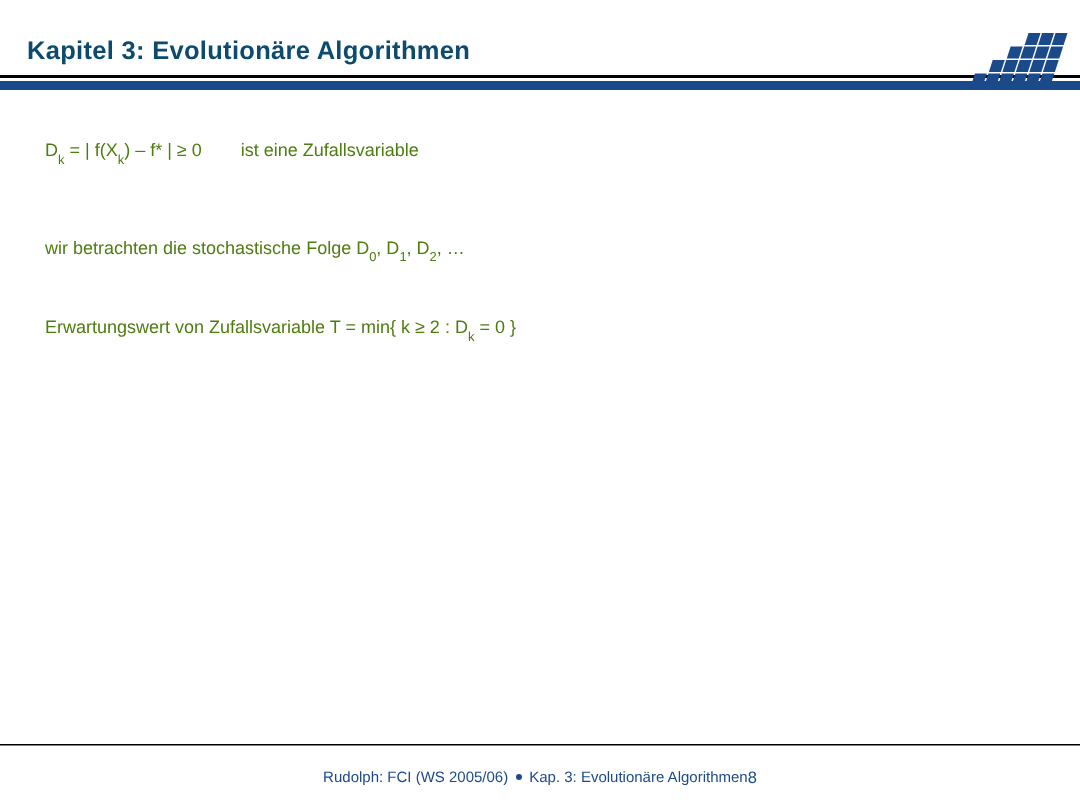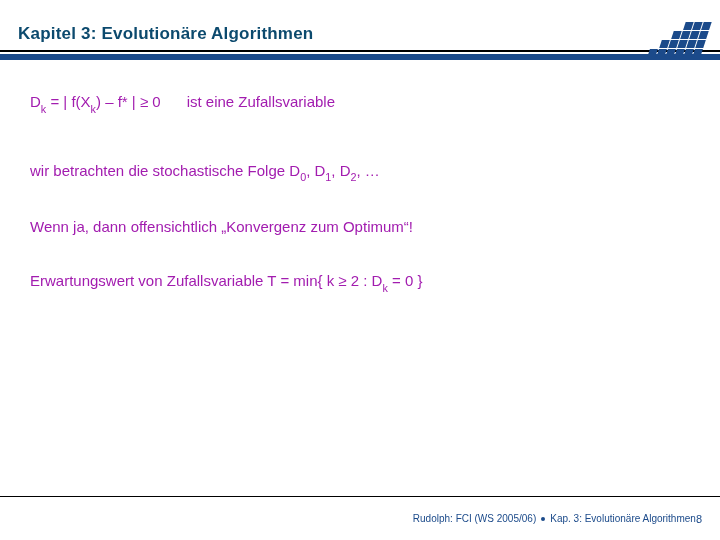--- a/index.html
+++ b/index.html
@@ -29,36 +29,36 @@
     grid-template-columns: repeat(6, 8px);
     grid-template-rows: repeat(4, 8px);
     gap: 1px;
     transform: skewX(-18deg);
   }
   .logo div { background: #1b4a8a; }
   .logo .f { opacity: 0; }
 
   .body {
     padding: 26px 30px 0 30px;
-    font-size: 15px;
+    font-size: 12px;
     line-height: 1.35;
-    color: #a21caf;
+    color: #4d7c0f;
   }
   .body p { margin-bottom: 18px; }
   .sub { font-size: 0.72em; vertical-align: sub; position: relative; top: 0.15em; }
   .gap { display: inline-block; width: 26px; }
 
   .footer {
     position: absolute;
     left: 0; right: 0; bottom: 0;
     height: 44px;
     border-top: 1px solid #000;
     display: flex;
     align-items: center;
-    justify-content: flex-end;
+    justify-content: center;
     padding: 16px 18px;
     font-size: 10px;
     color: #1b4a8a;
   }
   .footer .dot { display:inline-block; width:4px; height:4px; background:#1b4a8a; border-radius:50%; vertical-align: middle; margin: 0 5px 1px 5px; }
   .pagenum { color: #1b4a8a; font-size: 11px; }
 </style>
 </head>
 <body>
 
@@ -100,21 +100,20 @@
 
     <p>
       <span>D</span><span class="sub">k</span><span> = | f(X</span><span class="sub">k</span><span>) – f* |  ≥  0</span><span class="gap"></span><span>ist eine Zufallsvariable</span>
     </p>
 
     <p style="margin-bottom:34px;margin-top:46px;">
       <span>wir betrachten die stochastische Folge D</span><span class="sub">0</span><span>, D</span><span class="sub">1</span><span>, D</span><span class="sub">2</span><span>, …</span>
     </p>
 
 
-    <p style="margin-bottom:34px;">Wenn ja, dann offensichtlich „Konvergenz zum Optimum“!</p>
 
     <p>
       <span>Erwartungswert von Zufallsvariable T = min{ k ≥ 2 : D</span><span class="sub">k</span><span> = 0 }</span>
     </p>
 
   </div>
 
   <div class="footer">
     <div>
       <span>Rudolph: FCI (WS 2005/06)</span><span class="dot"></span><span>Kap. 3: Evolutionäre Algorithmen</span>

